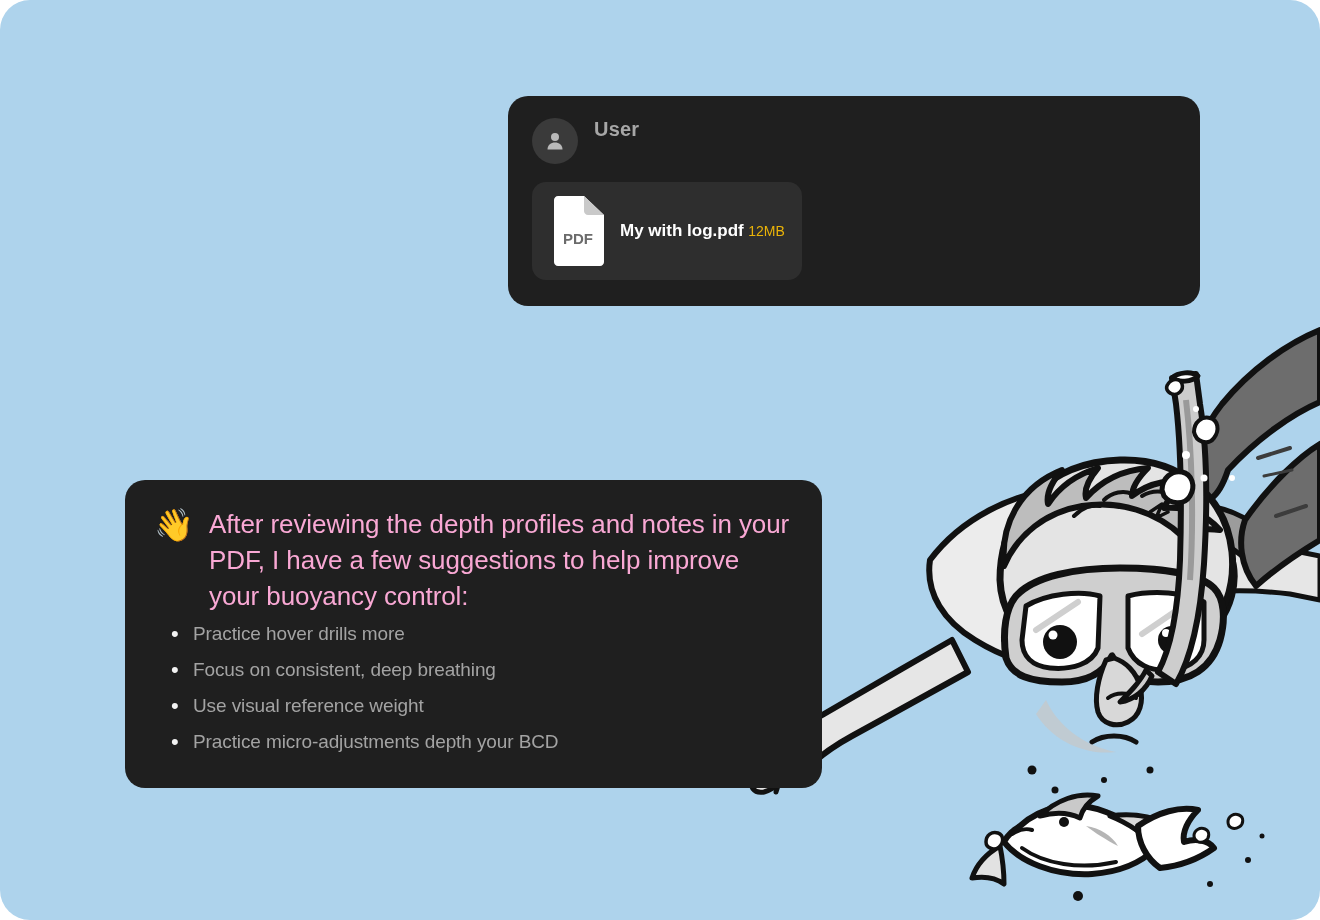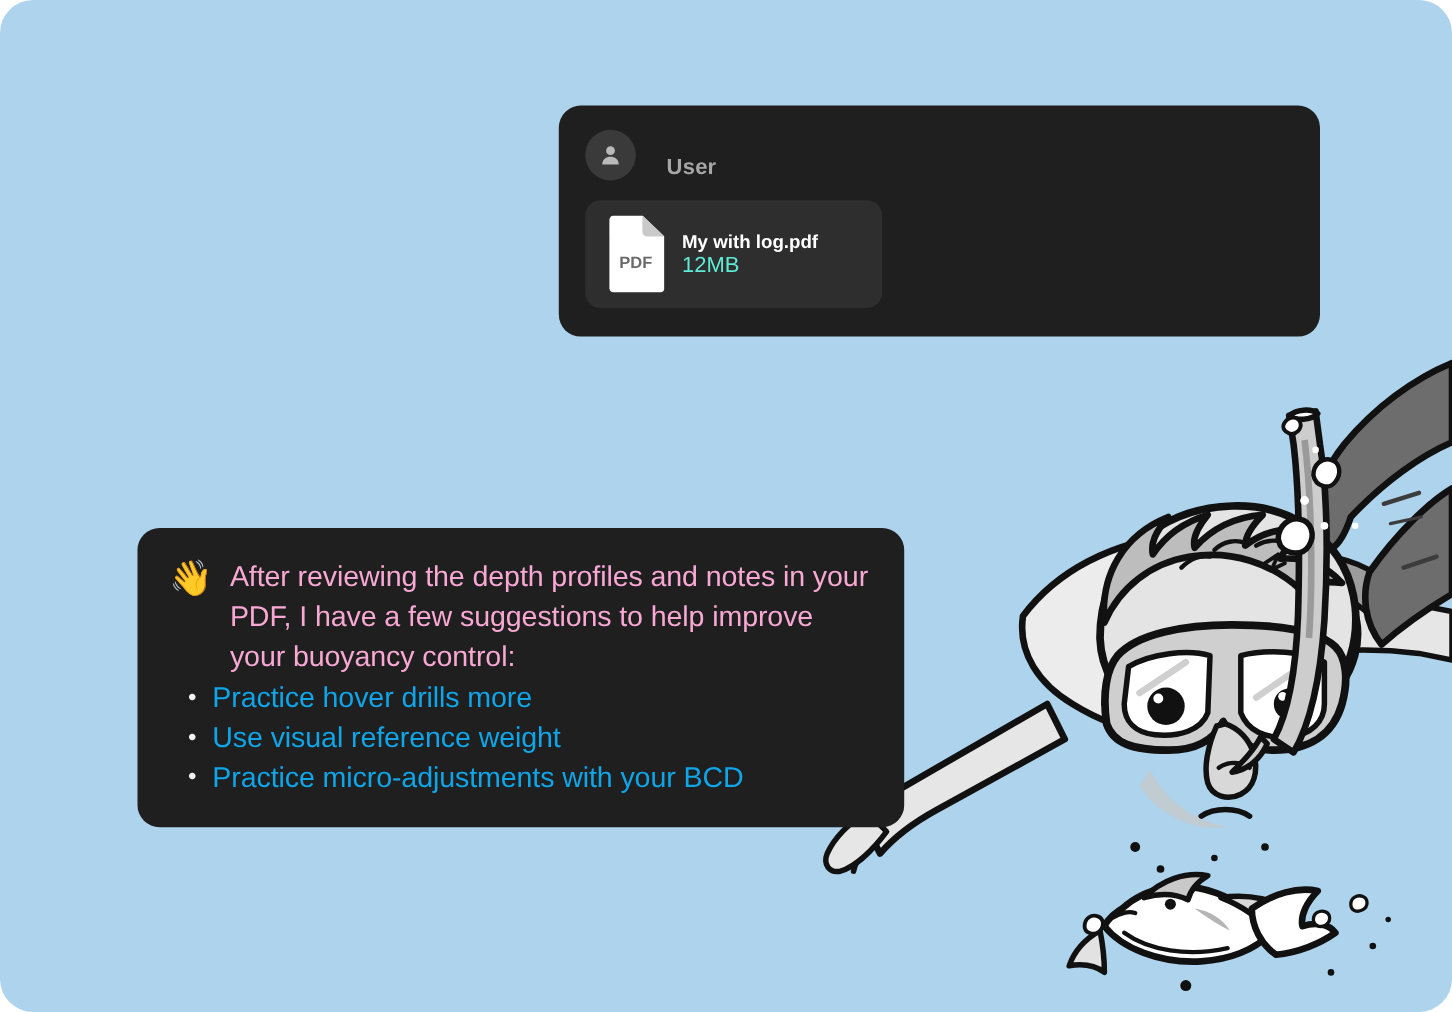--- a/index.html
+++ b/index.html
@@ -42,22 +42,22 @@
   
   #user-bubble {
     left: 508px;
     top: 96px;
     width: 692px;
     padding: 22px 24px 26px 24px;
     box-sizing: border-box;
   }
   .user-head {
     display: flex;
-    align-items: flex-end;
-    gap: 28px;
+    align-items: flex-start;
+    gap: 16px;
     height: 46px;
   }
   .avatar {
     width: 46px;
     height: 46px;
     border-radius: 50%;
     background: #3a3a3a;
     display: flex;
     align-items: center;
     justify-content: center;
@@ -91,22 +91,22 @@
   .pdf-icon svg { display: block; }
   .att-meta { min-width: 0; }
   .att-name {
     font-size: 17px;
     font-weight: bold;
     color: #ffffff;
     line-height: 1.25;
     white-space: nowrap;
   }
   .att-size {
-    font-size: 20px;
-    color: #5eead4;
+    font-size: 14px;
+    color: #eab308;
     margin-top: 5px;
   }
 
   .msg-text {
     margin-top: 26px;
     font-size: 27px;
     line-height: 36px;
     color: #f2f2f2;
     letter-spacing: -0.1px;
   }
@@ -137,23 +137,23 @@
     color: #f9a8d4;
     letter-spacing: -0.1px;
   }
   ul.suggestions {
     list-style: none;
     margin: 2px 0 0 0;
     padding: 0;
   }
   ul.suggestions li {
     position: relative;
-    font-size: 26px;
+    font-size: 19px;
     line-height: 36px;
-    color: #0ea5e9;
+    color: #a3a3a3;
     padding-left: 42px;
     letter-spacing: -0.1px;
   }
   ul.suggestions li::before {
     content: "\2022";
     position: absolute;
     left: 20px;
     top: 0;
     font-size: 22px;
     color: #f2f2f2;
@@ -350,18 +350,19 @@
 
   </div>
 
   <div class="bubble" id="assistant-bubble">
     <div class="assistant-row">
       <span class="wave-emoji">👋</span>
       <span class="assistant-text">After reviewing the depth profiles and notes in your PDF, I have a few suggestions to help improve your buoyancy control:</span>
     </div>
     <ul class="suggestions">
       <li>Practice hover drills more</li>
+      <li>Focus on consistent, deep breathing</li>
       <li>Use visual reference weight</li>
-      <li>Practice micro-adjustments with your BCD</li>
+      <li>Practice micro-adjustments depth your BCD</li>
     </ul>
   </div>
 
 </div>
 
 </body></html>

